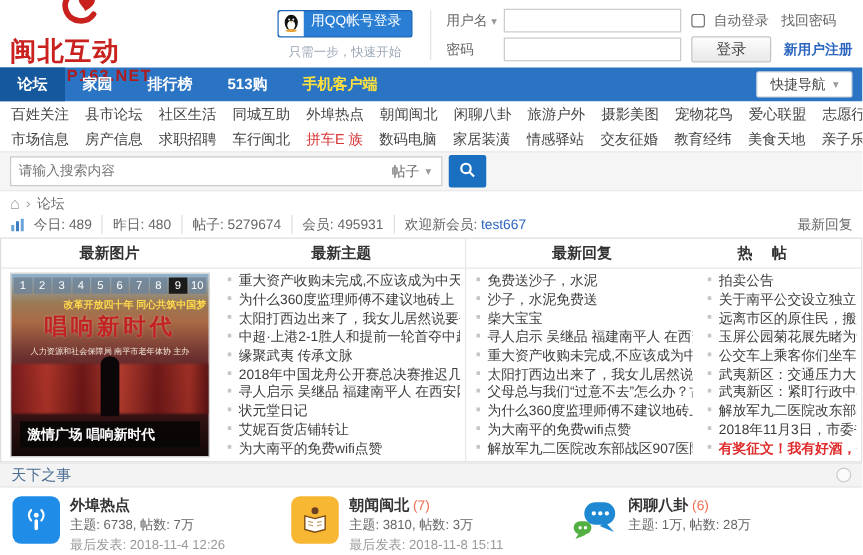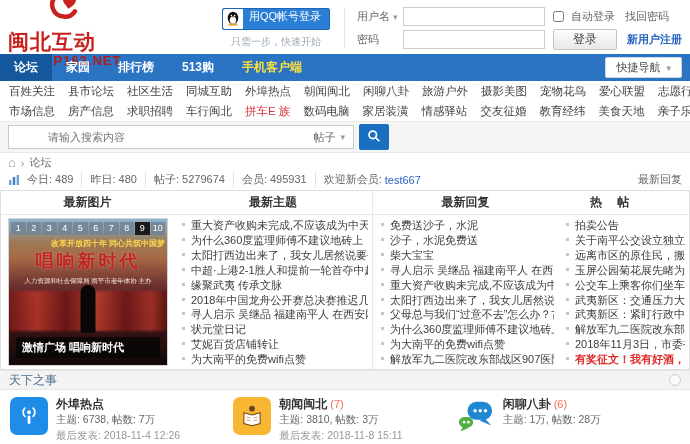--- a/index.html
+++ b/index.html
@@ -37,21 +37,21 @@
   .nav-item { padding:0 14px; line-height:27px; color:#fff; font-size:12px; font-weight:bold; }
   .nav-item.active { background:#15589e; }
   .quick-nav { margin-left:auto; align-self:center; margin-right:8px; background:#fff; border:1px solid #cfd8e0; border-radius:2px; font-size:11px; color:#444; padding:2px 10px; display:flex; gap:6px; align-items:center; }
 
   
   .linkrow { display:flex; gap:13px; padding:0 9px; height:20px; align-items:center; font-size:11.5px; color:#444; white-space:nowrap; overflow:hidden; }
 
   
   .search-strip { height:32px; background:#f5f5f5; border-top:1px solid #e9e9e9; border-bottom:1px solid #e9e9e9; display:flex; align-items:center; padding:0 8px; }
   .search-box { display:flex; align-items:center; background:#fff; border:1px solid #c9c9c9; width:346px; height:24px; }
-  .search-box input { flex:1; border:none; outline:none; font-size:11px; padding:0 6px; color:#333;margin-left:33px; }
+  .search-box input { flex:1; border:none; outline:none; font-size:11px; padding:0 6px; color:#333; }
   .search-cat { font-size:11px; color:#666; padding:0 8px; display:flex; align-items:center; gap:5px; }
   .search-btn { width:30px; height:26px; background:#1a6fc0; border:none; border-radius:2px; margin-left:5px; display:flex; align-items:center; justify-content:center; cursor:pointer; }
 
   
   .breadcrumb { height:17px; display:flex; align-items:center; gap:5px; padding:2px 8px 0; font-size:11px; color:#999; }
   .bc-current { color:#666; }
   .stats { height:19px; display:flex; align-items:center; padding:0 8px; font-size:11px; color:#666; }
   .stats-items { display:flex; align-items:center; }
   .stat { padding:0 8px; border-right:1px solid #e0e0e0; white-space:nowrap; }
   .stat:first-child { padding-left:5px; }

